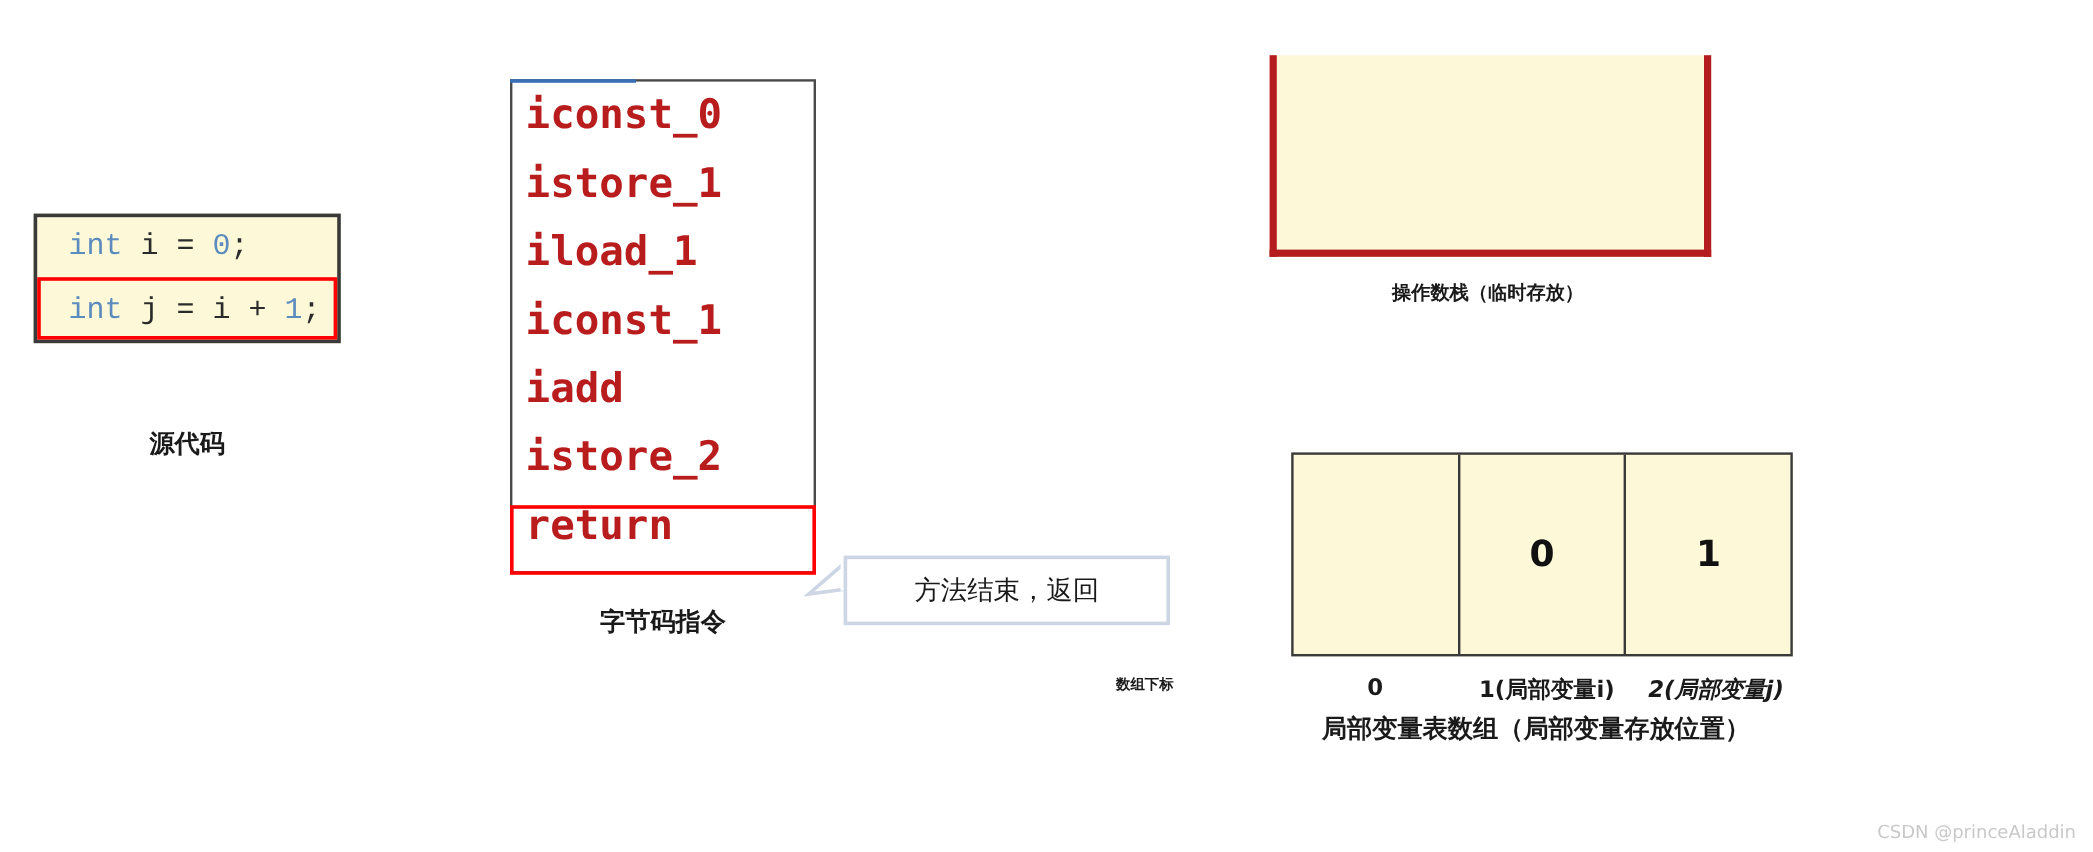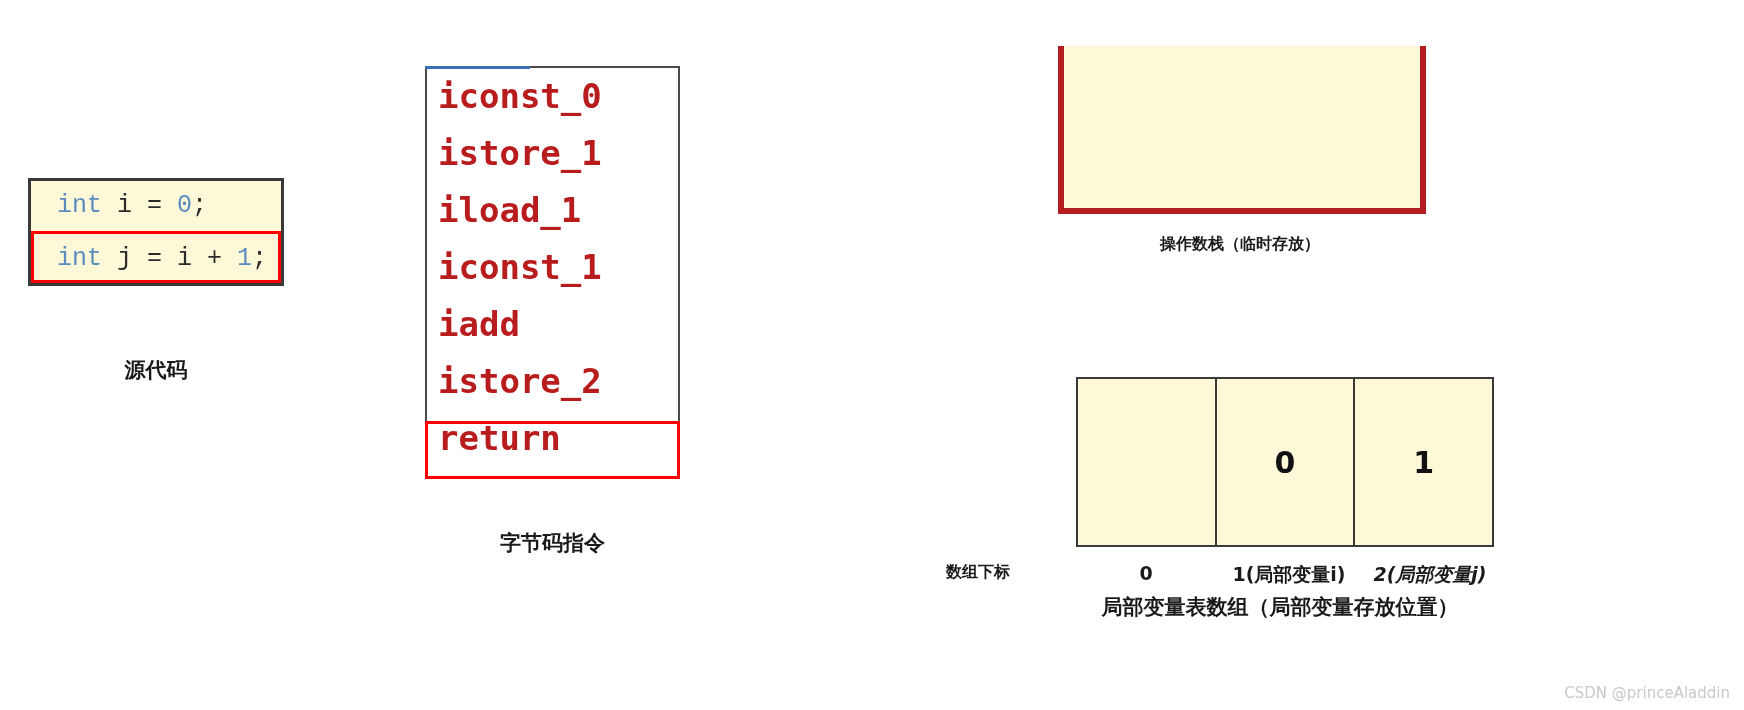--- a/index.html
+++ b/index.html
@@ -107,21 +107,20 @@
     box-sizing: border-box;
     background: transparent;
     pointer-events: none;
   }
   #bytecode-caption {
     left: 425px;
     top: 504px;
     width: 255px;
     text-align: center;
     font-size: 21px;
-    margin-top: 25px;
   }
 
   
   #callout {
     left: 703px;
     top: 463px;
     width: 272px;
     height: 58px;
   }
   #callout-box {
@@ -202,22 +201,21 @@
     top: 562px;
     width: 570px;
     height: 28px;
   }
   #lvt-index-title {
     position: absolute;
     left: 0;
     top: 0;
     width: 140px;
     text-align: left;
-    font-size: 16px;
-    margin-left: 16px;
+    font-size: 12px;
   }
   .lvt-index {
     position: absolute;
     top: 0;
     text-align: center;
     font-family: "DejaVu Sans", sans-serif;
     font-weight: bold;
     font-size: 19px;
     color: #1a1a1a;
     white-space: nowrap;
@@ -260,20 +258,29 @@
     <div class="bc-line">istore_1</div>
     <div class="bc-line">iload_1</div>
     <div class="bc-line">iconst_1</div>
     <div class="bc-line">iadd</div>
     <div class="bc-line">istore_2</div>
     <div class="bc-line">return</div>
   </div>
   <div class="abs" id="bytecode-highlight"></div>
   <div class="abs cn-label" id="bytecode-caption">字节码指令</div>
 
+  <div class="abs" id="callout">
+    <svg id="callout-tail" viewBox="0 0 36 36">
+      <path d="M34 4 L4 30 L34 26 Z" fill="#ffffff" stroke="#ccd6e4" stroke-width="3"></path>
+      <line x1="33" y1="3" x2="33" y2="27" stroke="#ffffff" stroke-width="5"></line>
+    </svg>
+    <div id="callout-box">
+      <span id="callout-text">方法结束，返回</span>
+    </div>
+  </div>
 
   <div class="abs" id="operand-stack"></div>
   <div class="abs cn-label" id="operand-stack-caption">操作数栈（临时存放）</div>
 
   <div class="abs" id="lvt">
     <div class="lvt-cell"></div>
     <div class="lvt-cell">0</div>
     <div class="lvt-cell">1</div>
   </div>
 

